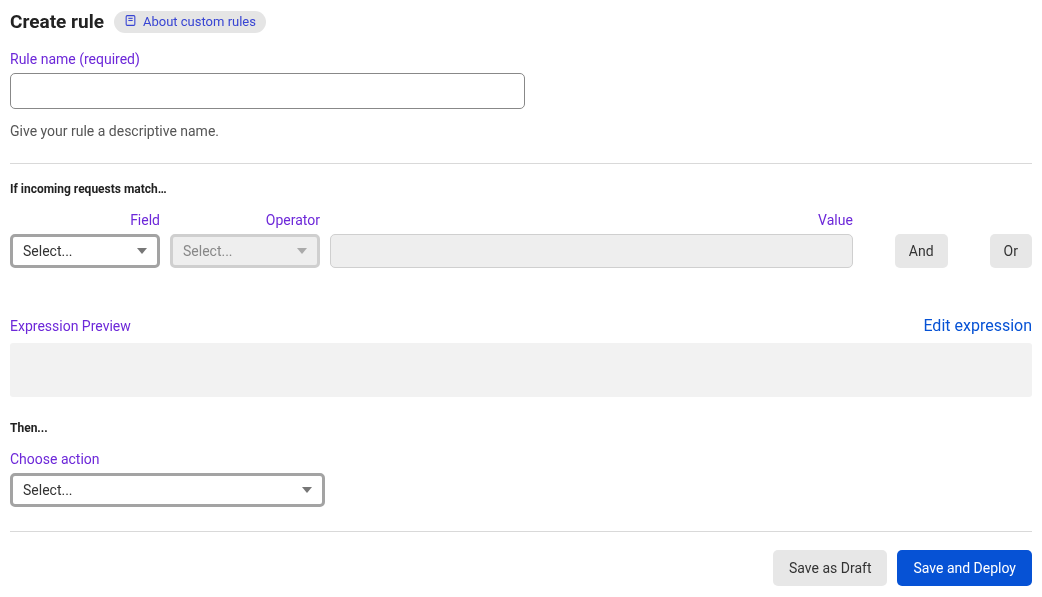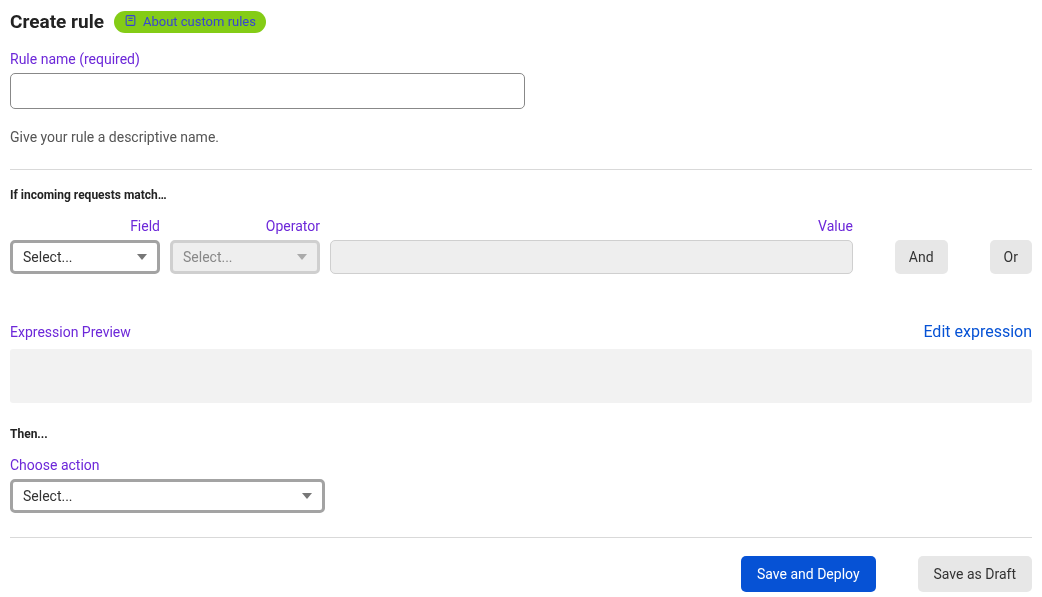--- a/index.html
+++ b/index.html
@@ -19,21 +19,21 @@
     }
     .page-title {
       font-size: 19px;
       font-weight: 700;
       color: #222;
     }
     .badge {
       display: inline-flex;
       align-items: center;
       gap: 6px;
-      background: #84cc16;
+      background: #e5e5e5;
       color: #3744d3;
       padding: 3px 10px;
       border-radius: 14px;
       font-size: 13px;
       font-weight: 400;
       text-decoration: none;
       cursor: pointer;
     }
     .badge svg { width: 13px; height: 13px; }
     .label {
@@ -47,21 +47,21 @@
       height: 36px;
       border: 1px solid #888;
       border-radius: 5px;
       padding: 6px 10px;
       font-size: 14px;
       background: #fff;
     }
     .hint {
       font-size: 14px;
       color: #555;
-      margin-top: 20px;
+      margin-top: 14px;
     }
     hr.sep {
       border: none;
       border-top: 1px solid #d9d9d9;
       margin: 24px 0 18px 0;
     }
     .section-title {
       font-size: 12px;
       font-weight: 700;
       color: #222;
@@ -220,15 +220,15 @@
 <div class="section-title" style="margin-top:24px">Then...</div>
 <div class="label">Choose action</div>
 <div class="select" style="width:315px">
   <span>Select...</span>
   <span class="caret"></span>
 </div>
 
 <hr class="sep">
 
 <div class="footer-row">
+  <button class="btn btn-sec">Save as Draft</button>
   <button class="btn btn-primary">Save and Deploy</button>
-  <button class="btn btn-sec">Save as Draft</button>
 </div>
 
 </body></html>

